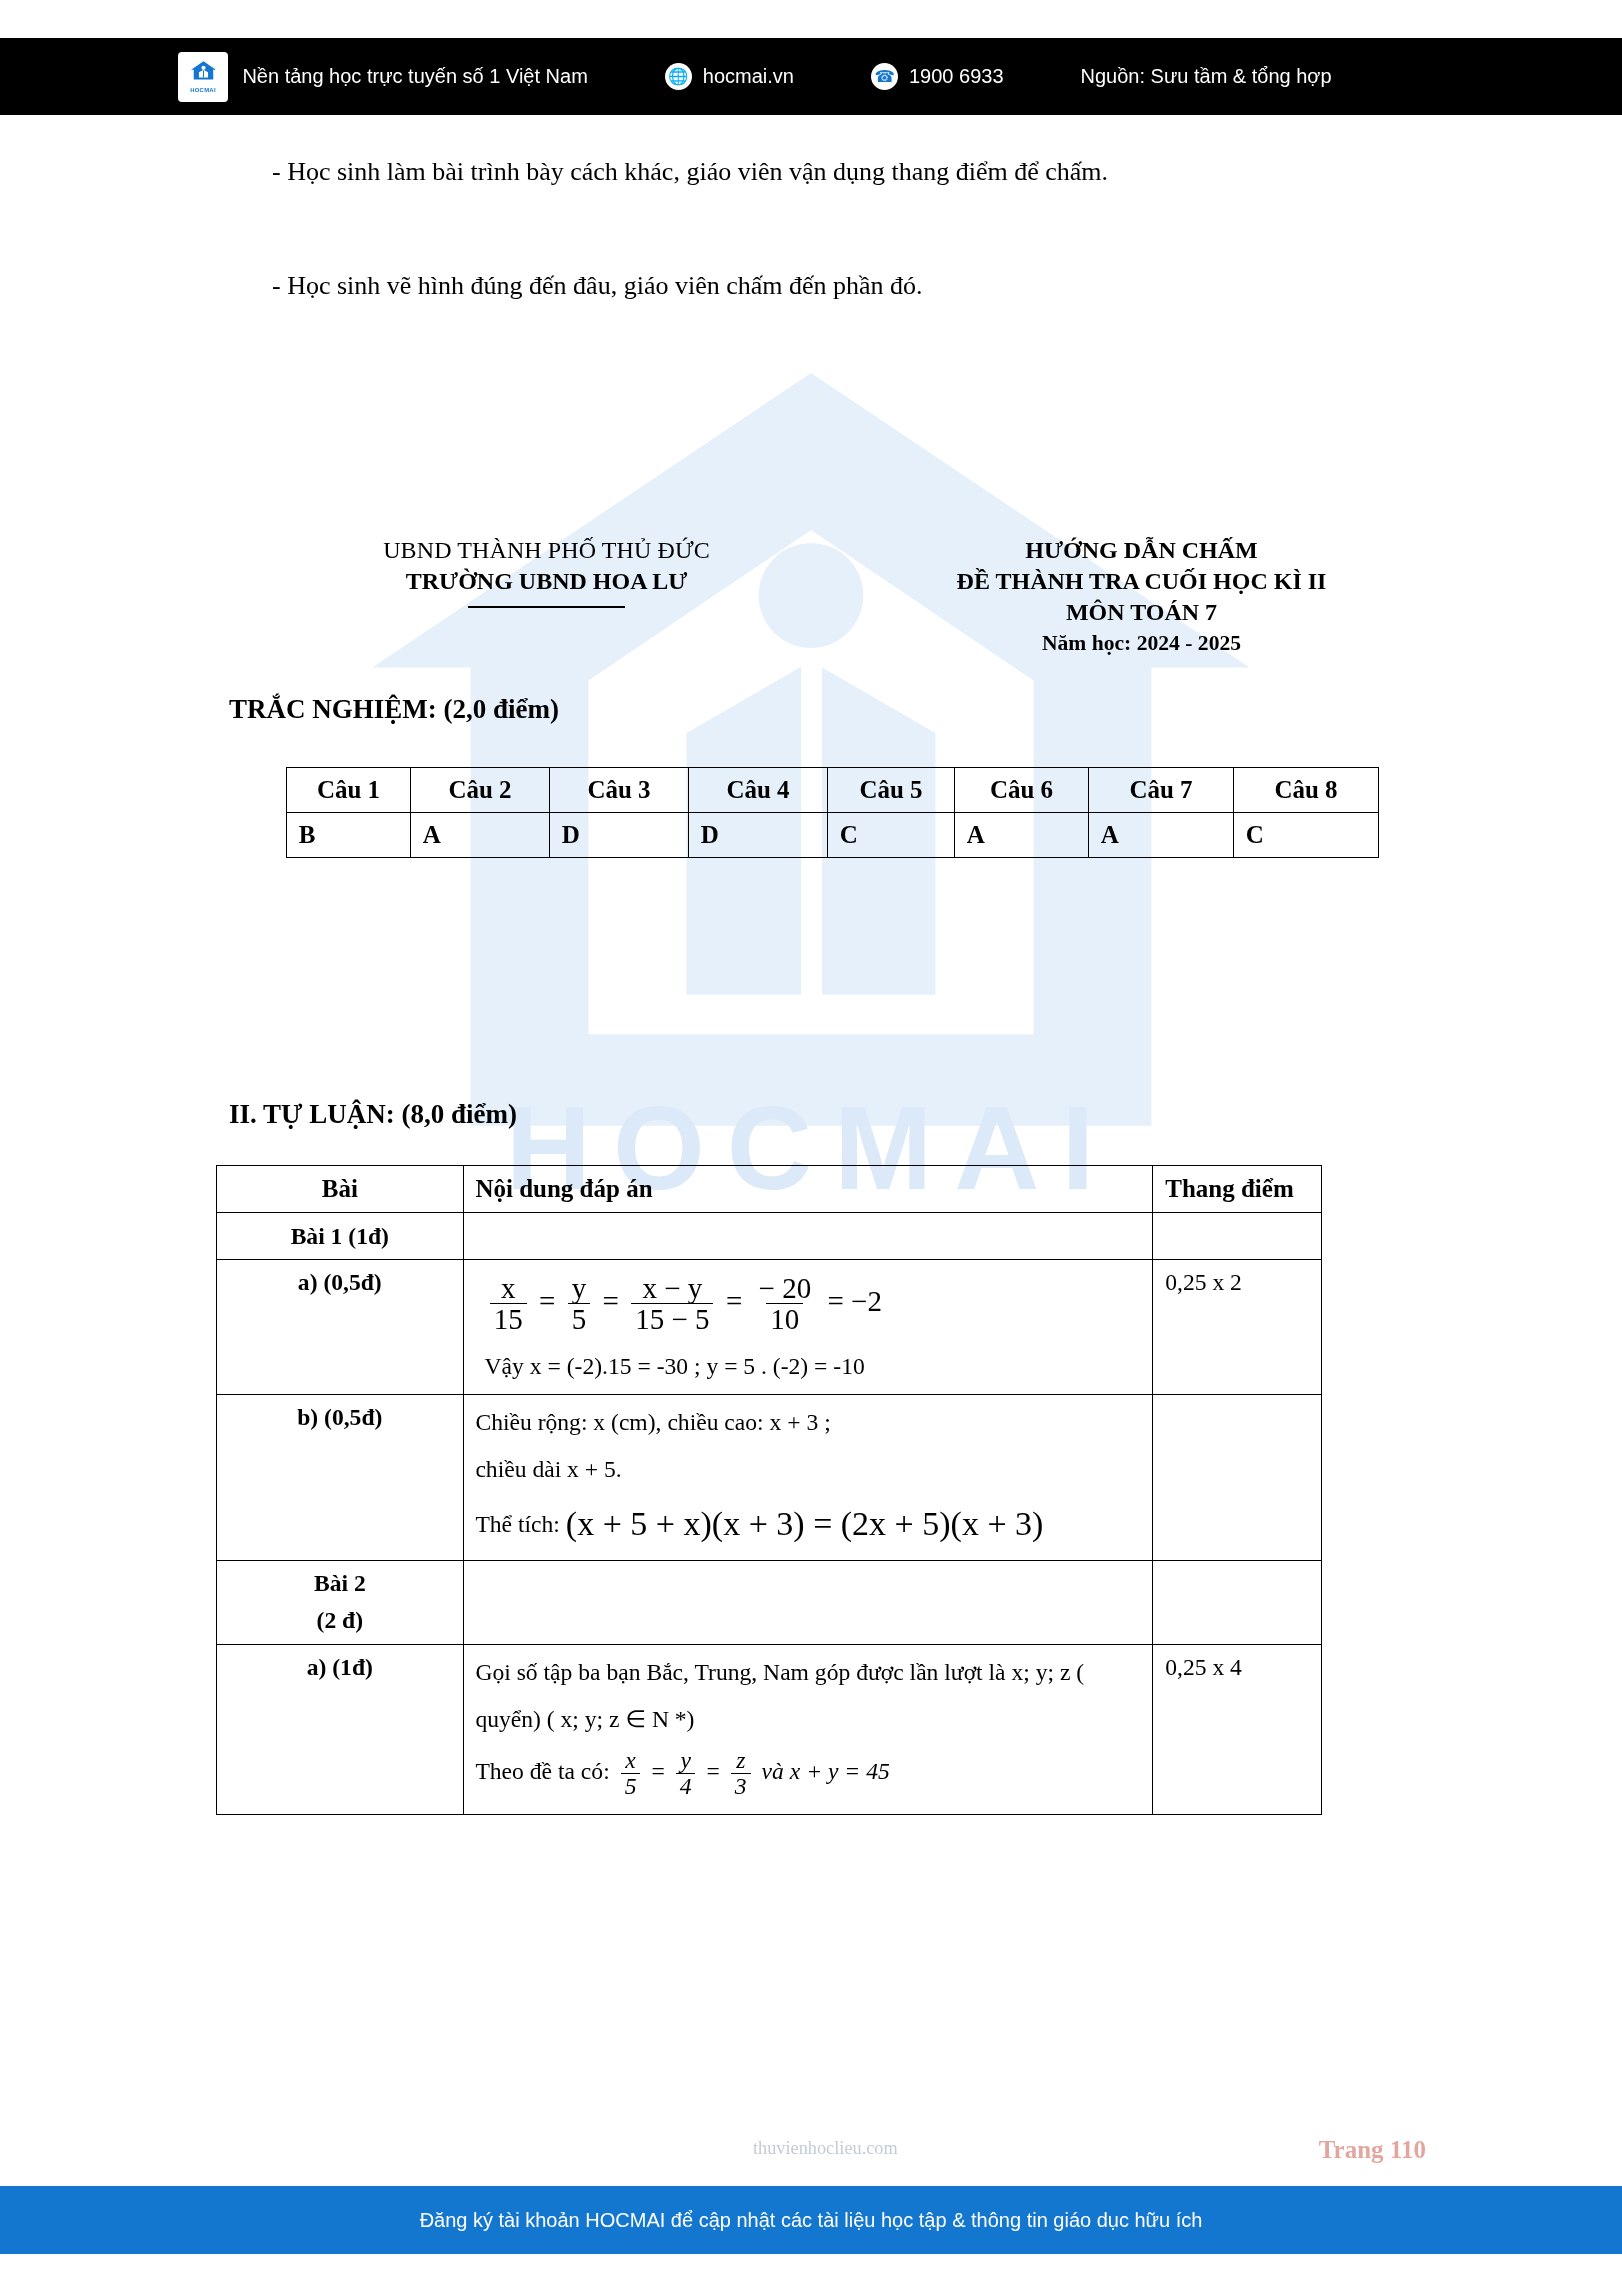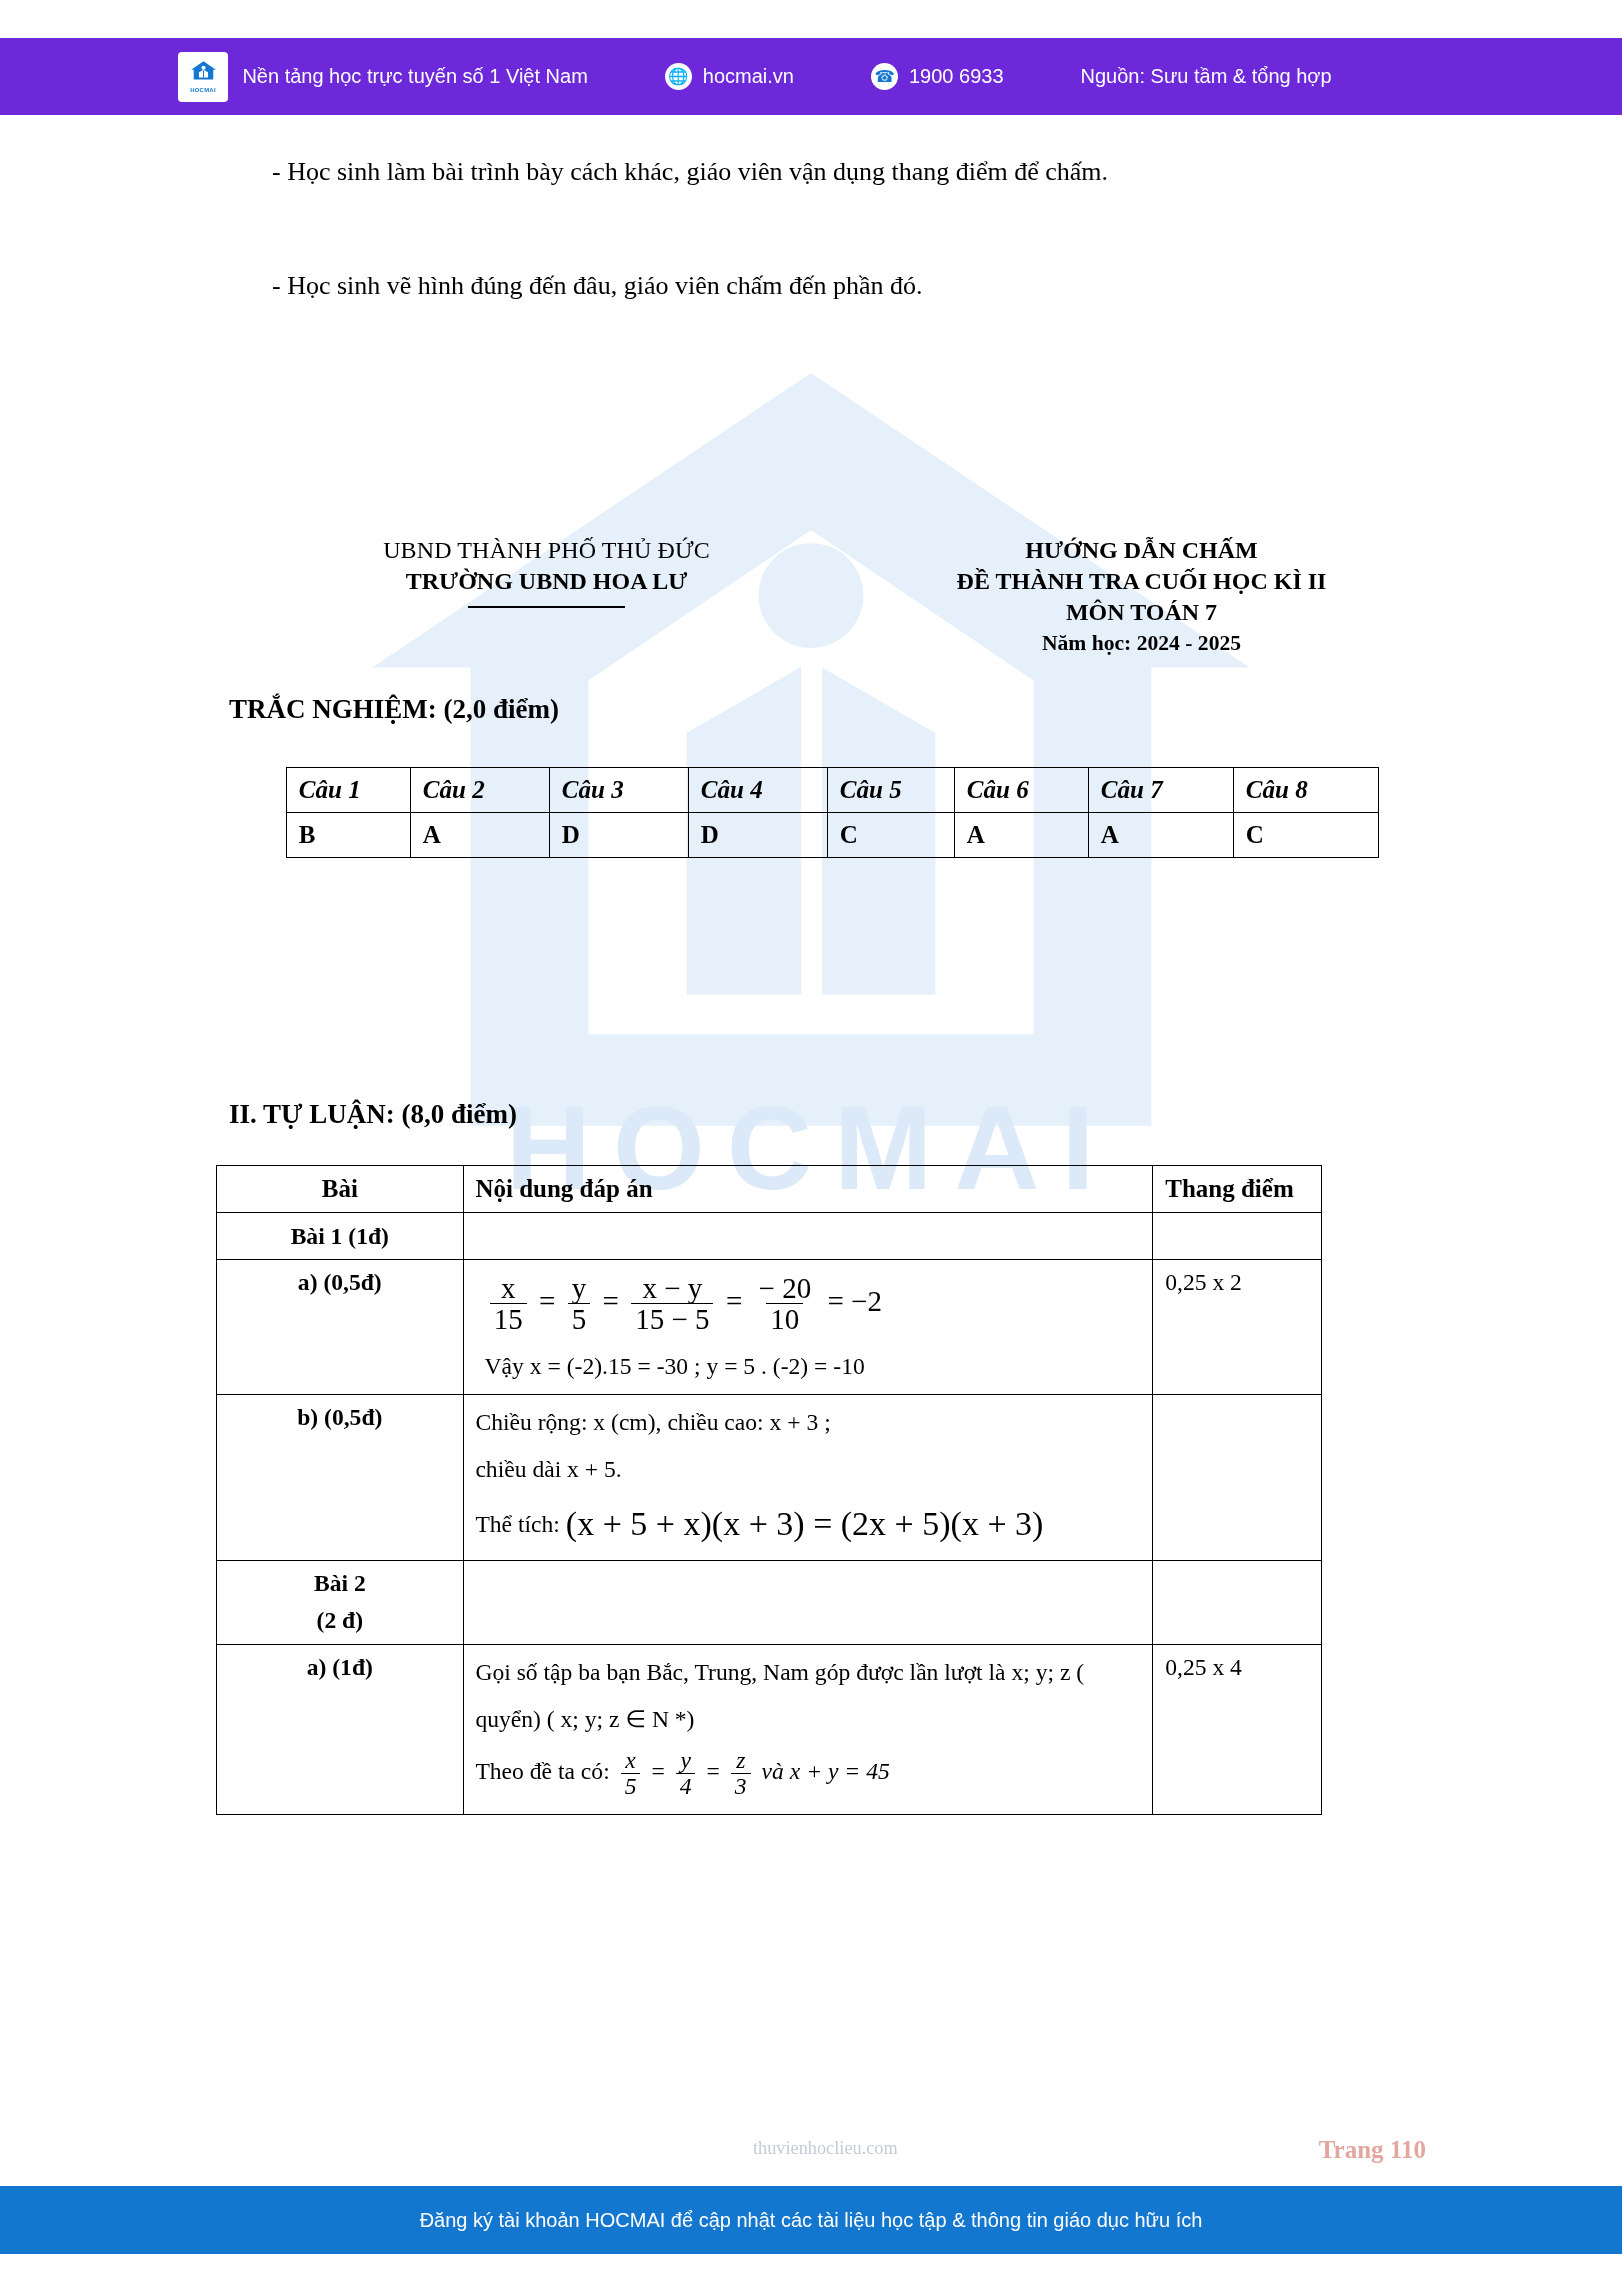--- a/index.html
+++ b/index.html
@@ -16,21 +16,21 @@
     overflow: hidden;
   }
 
   
   .header-bar {
     position: absolute;
     left: 0;
     top: 38px;
     width: 1622px;
     height: 77px;
-    background: #6d28d9;
+    background: #000000;
     display: flex;
     align-items: center;
     font-family: "Liberation Sans", sans-serif;
   }
   .header-inner {
     display: flex;
     align-items: center;
     width: 100%;
     padding-left: 178px;
     box-sizing: border-box;
@@ -178,21 +178,21 @@
     border-collapse: collapse;
     font-size: 25px;
   }
   table.tn td {
     border: 1.3px solid #000;
     padding: 7.9px 11.8px;
     font-weight: bold;
     height: 38px;
     box-sizing: border-box;
   }
-  table.tn tr.head td { text-align: left; font-style: italic; }
+  table.tn tr.head td { text-align: center; }
   table.tn tr.ans td { text-align: left; }
 
   .sec-tl {
     position: absolute;
     left: 229px;
     top: 1099px;
     font-weight: bold;
     font-size: 27px;
   }
 

